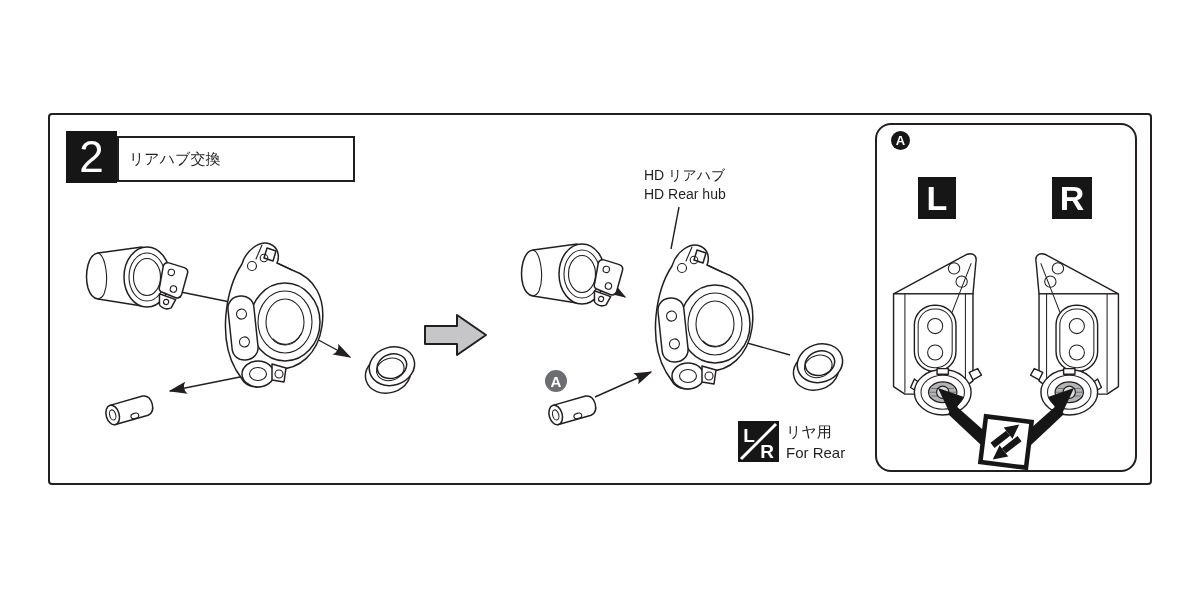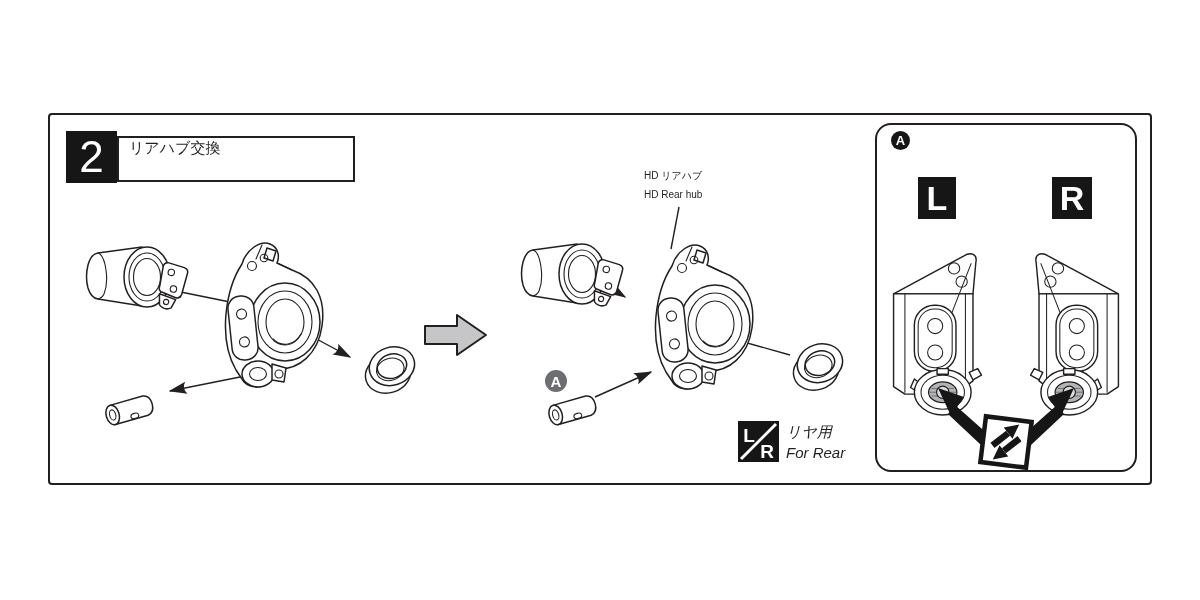--- a/index.html
+++ b/index.html
@@ -3,36 +3,36 @@
 <meta charset="utf-8">
 <style>
   html,body{margin:0;padding:0;background:#ffffff;}
   body{font-family:"Liberation Sans", sans-serif; color:#231f20;}
   .canvas{position:relative;width:1200px;height:600px;background:#fff;overflow:hidden;}
   .abs{position:absolute;}
   .main-box{left:48px;top:113px;width:1100px;height:368px;border:2px solid #231f20;border-radius:4px;background:#fff;}
   .step-num{left:66px;top:131px;width:51px;height:52px;background:#161616;color:#fff;
     display:flex;align-items:center;justify-content:center;font-size:44px;font-weight:400;}
   .step-title{left:117px;top:136px;width:224px;height:42px;border:2px solid #231f20;
-    display:flex;flex-direction:column;padding-left:10px;background:#fff;}
+    display:flex;flex-direction:column;justify-content:center;padding-left:10px;background:#fff;}
   .step-title .jp{font-size:15px;line-height:20px;}
   .step-title .en{font-size:15px;line-height:19px;}
-  .hd-label{left:644px;top:166px;font-size:10px;line-height:19px;white-space:nowrap;}
+  .hd-label{left:644px;top:166px;font-size:14px;line-height:19px;white-space:nowrap;}
   .badge-a{width:22px;height:22px;border-radius:50%;background:#6d6e71;color:#fff;
     display:flex;align-items:center;justify-content:center;font-size:15px;font-weight:bold;}
   .badge-a.black{background:#161616;width:19px;height:19px;font-size:13px;}
   .mid-badge{left:545px;top:370px;}
   .rear-panel{left:875px;top:123px;width:258px;height:345px;border:2px solid #231f20;border-radius:16px;background:#fff;}
   .rear-head{left:891px;top:131px;display:flex;gap:5px;}
   .rear-head .titles{font-size:14px;line-height:18px;}
   .lr-black{background:#161616;color:#fff;display:flex;align-items:center;justify-content:center;
     font-weight:bold;font-size:34px;}
   .l-box{left:918px;top:177px;width:38px;height:42px;}
   .r-box{left:1052px;top:177px;width:40px;height:42px;}
-  .forrear-text{left:786px;top:421px;font-size:15px;line-height:21px;white-space:nowrap;font-style:italic;}
+  .forrear-text{left:786px;top:421px;font-size:15px;line-height:21px;white-space:nowrap;}
   svg{display:block;overflow:visible;}
   .part{fill:#ffffff;stroke:#231f20;stroke-width:1.5;stroke-linejoin:round;stroke-linecap:round;}
   .thin{fill:none;stroke:#231f20;stroke-width:1.1;stroke-linejoin:round;stroke-linecap:round;}
   .lead{fill:none;stroke:#231f20;stroke-width:1.4;}
 </style>
 </head>
 <body>
 
 <div class="canvas">
 

